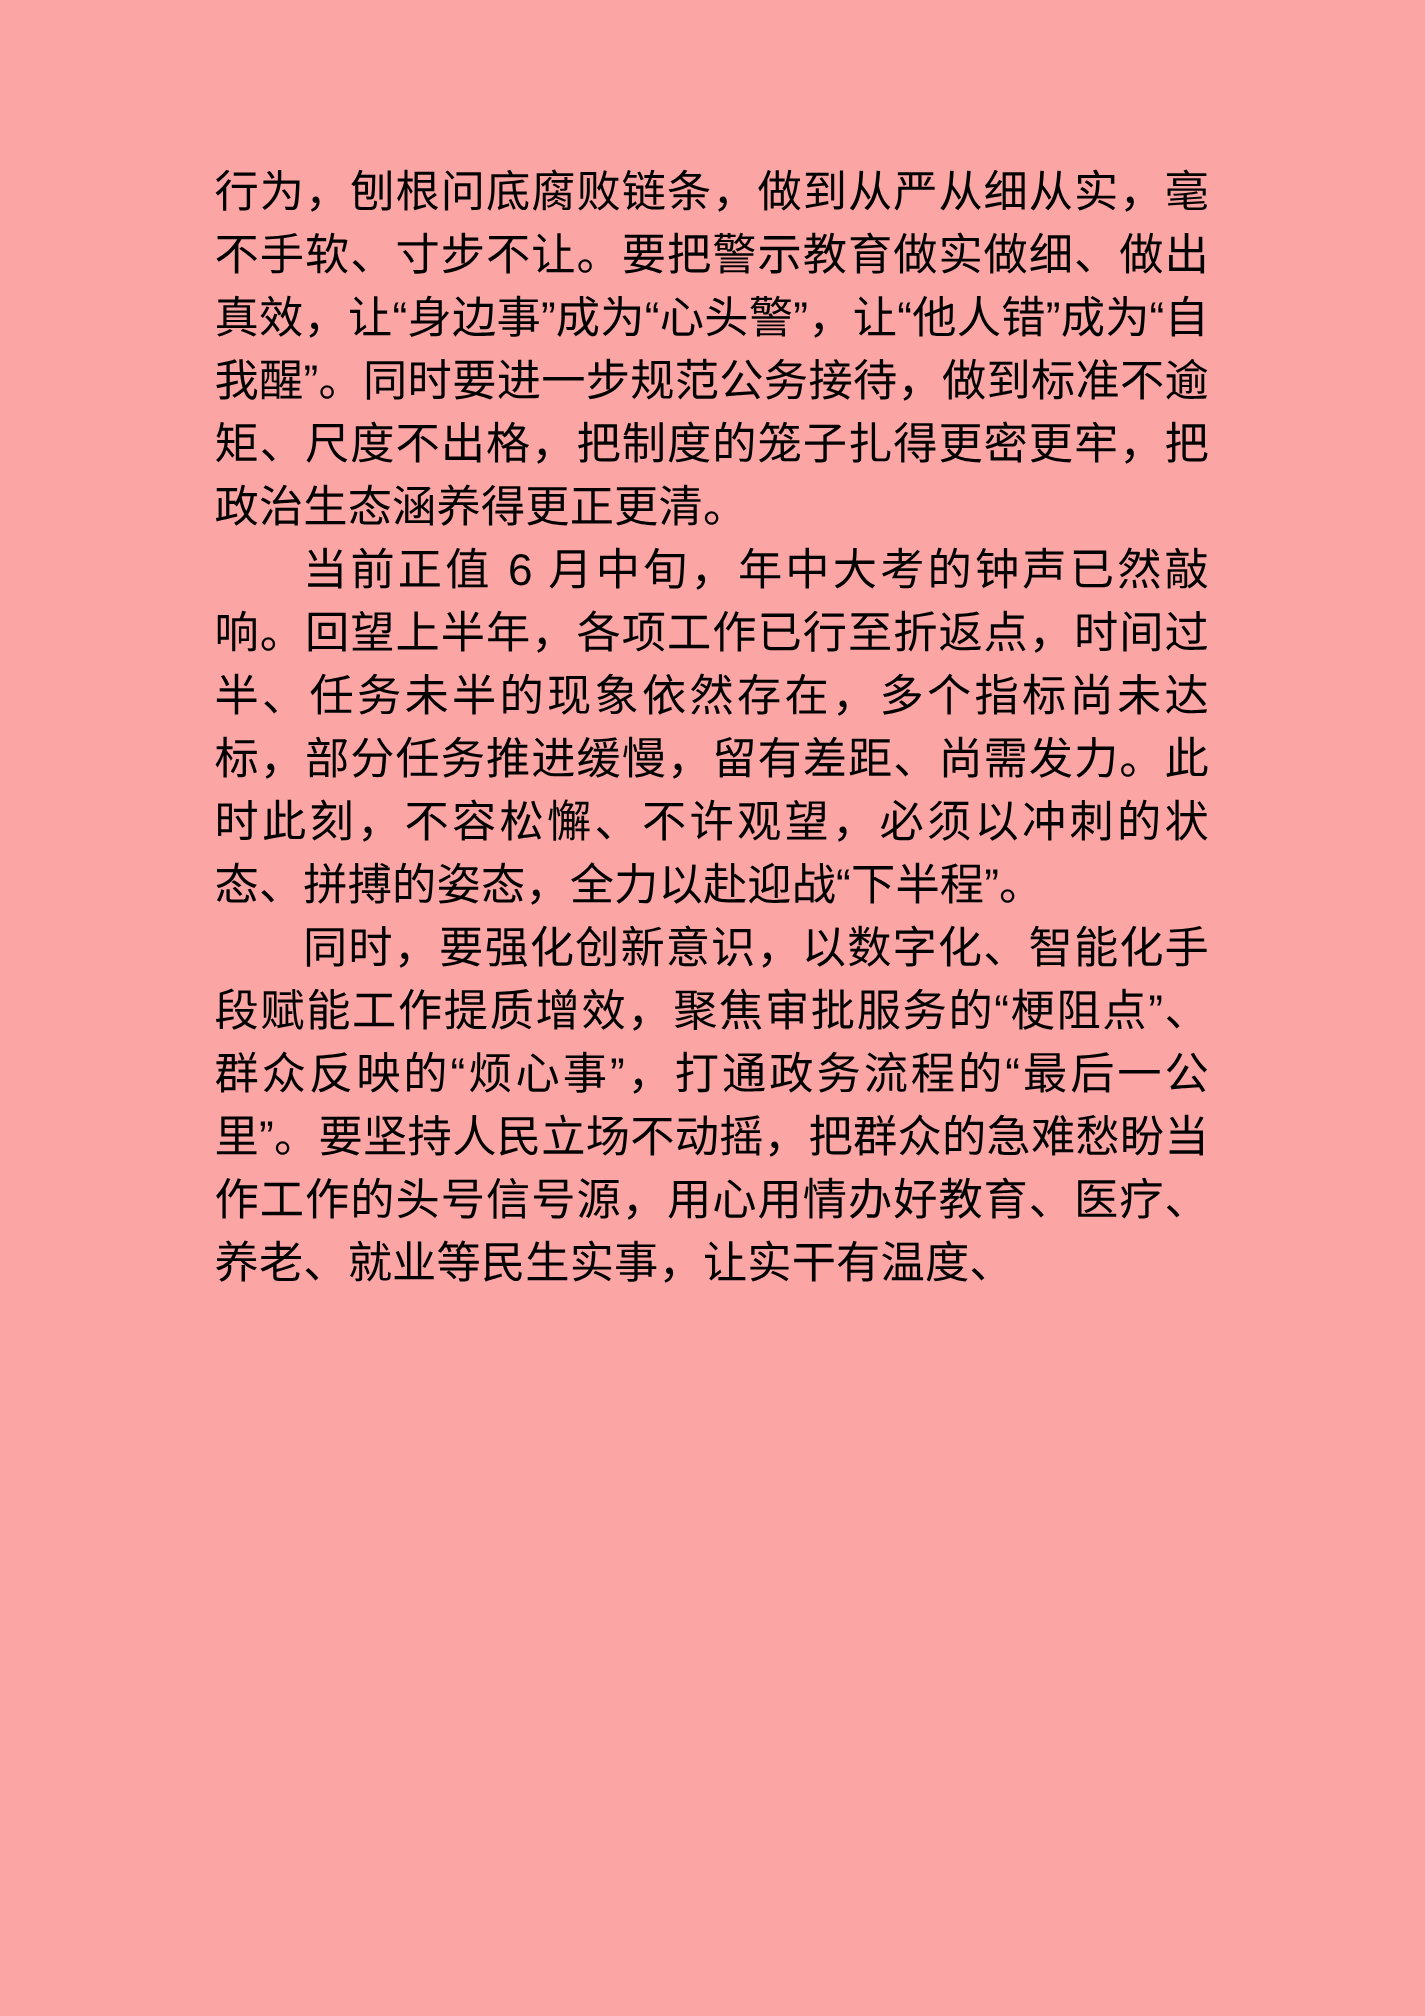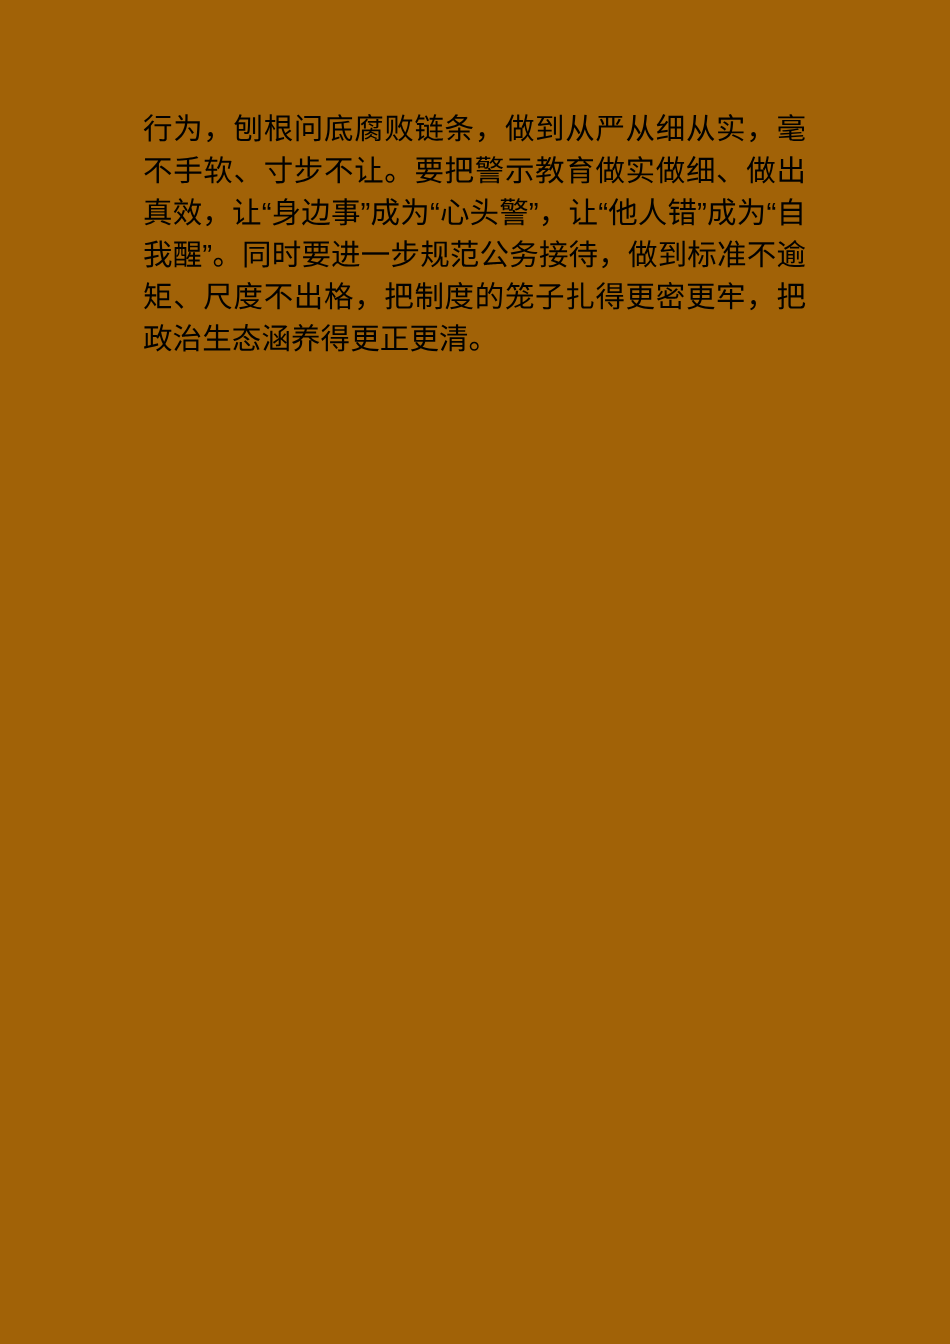--- a/index.html
+++ b/index.html
@@ -5,21 +5,21 @@
 <style>
   html, body {
     margin: 0;
     padding: 0;
     background: #ffffff;
   }
   .page {
     position: relative;
     width: 950px;
     height: 1344px;
-    background: #a16207;
+    background: #fca5a5;
     margin: 0 auto;
     overflow: hidden;
     box-sizing: border-box;
   }
   .content {
     position: absolute;
     left: 143px;
     top: 108px;
     width: 663px;
   }
@@ -50,17 +50,19 @@
 </style>
 </head>
 <body>
 
 <div class="page">
   <div class="content">
 
     <p class="para cont">行为，刨根问底腐败链条，做到从严从细从实，毫不手软、寸步不让。要把警示教育做实做细、做出真效，让“身边事”成为“心头警”，让“他人错”成为“自我醒”。同时要进一步规范公务接待，做到标准不逾矩、尺度不出格，把制度的笼子扎得更密更牢，把政治生态涵养得更正更清。</p>
 
 
+    <p class="para indent">当前正值 6 月中旬，年中大考的钟声已然敲响。回望上半年，各项工作已行至折返点，时间过半、任务未半的现象依然存在，多个指标尚未达标，部分任务推进缓慢，留有差距、尚需发力。此时此刻，不容松懈、不许观望，必须以冲刺的状态、拼搏的姿态，全力以赴迎战“下半程”。</p>
 
 
+    <p class="para indent">同时，要强化创新意识，以数字化、智能化手段赋能工作提质增效，聚焦审批服务的“梗阻点”、群众反映的“烦心事”，打通政务流程的“最后一公里”。要坚持人民立场不动摇，把群众的急难愁盼当作工作的头号信号源，用心用情办好教育、医疗、养老、就业等民生实事，让实干有温度、</p>
 
   </div>
 </div>
 
 </body></html>

